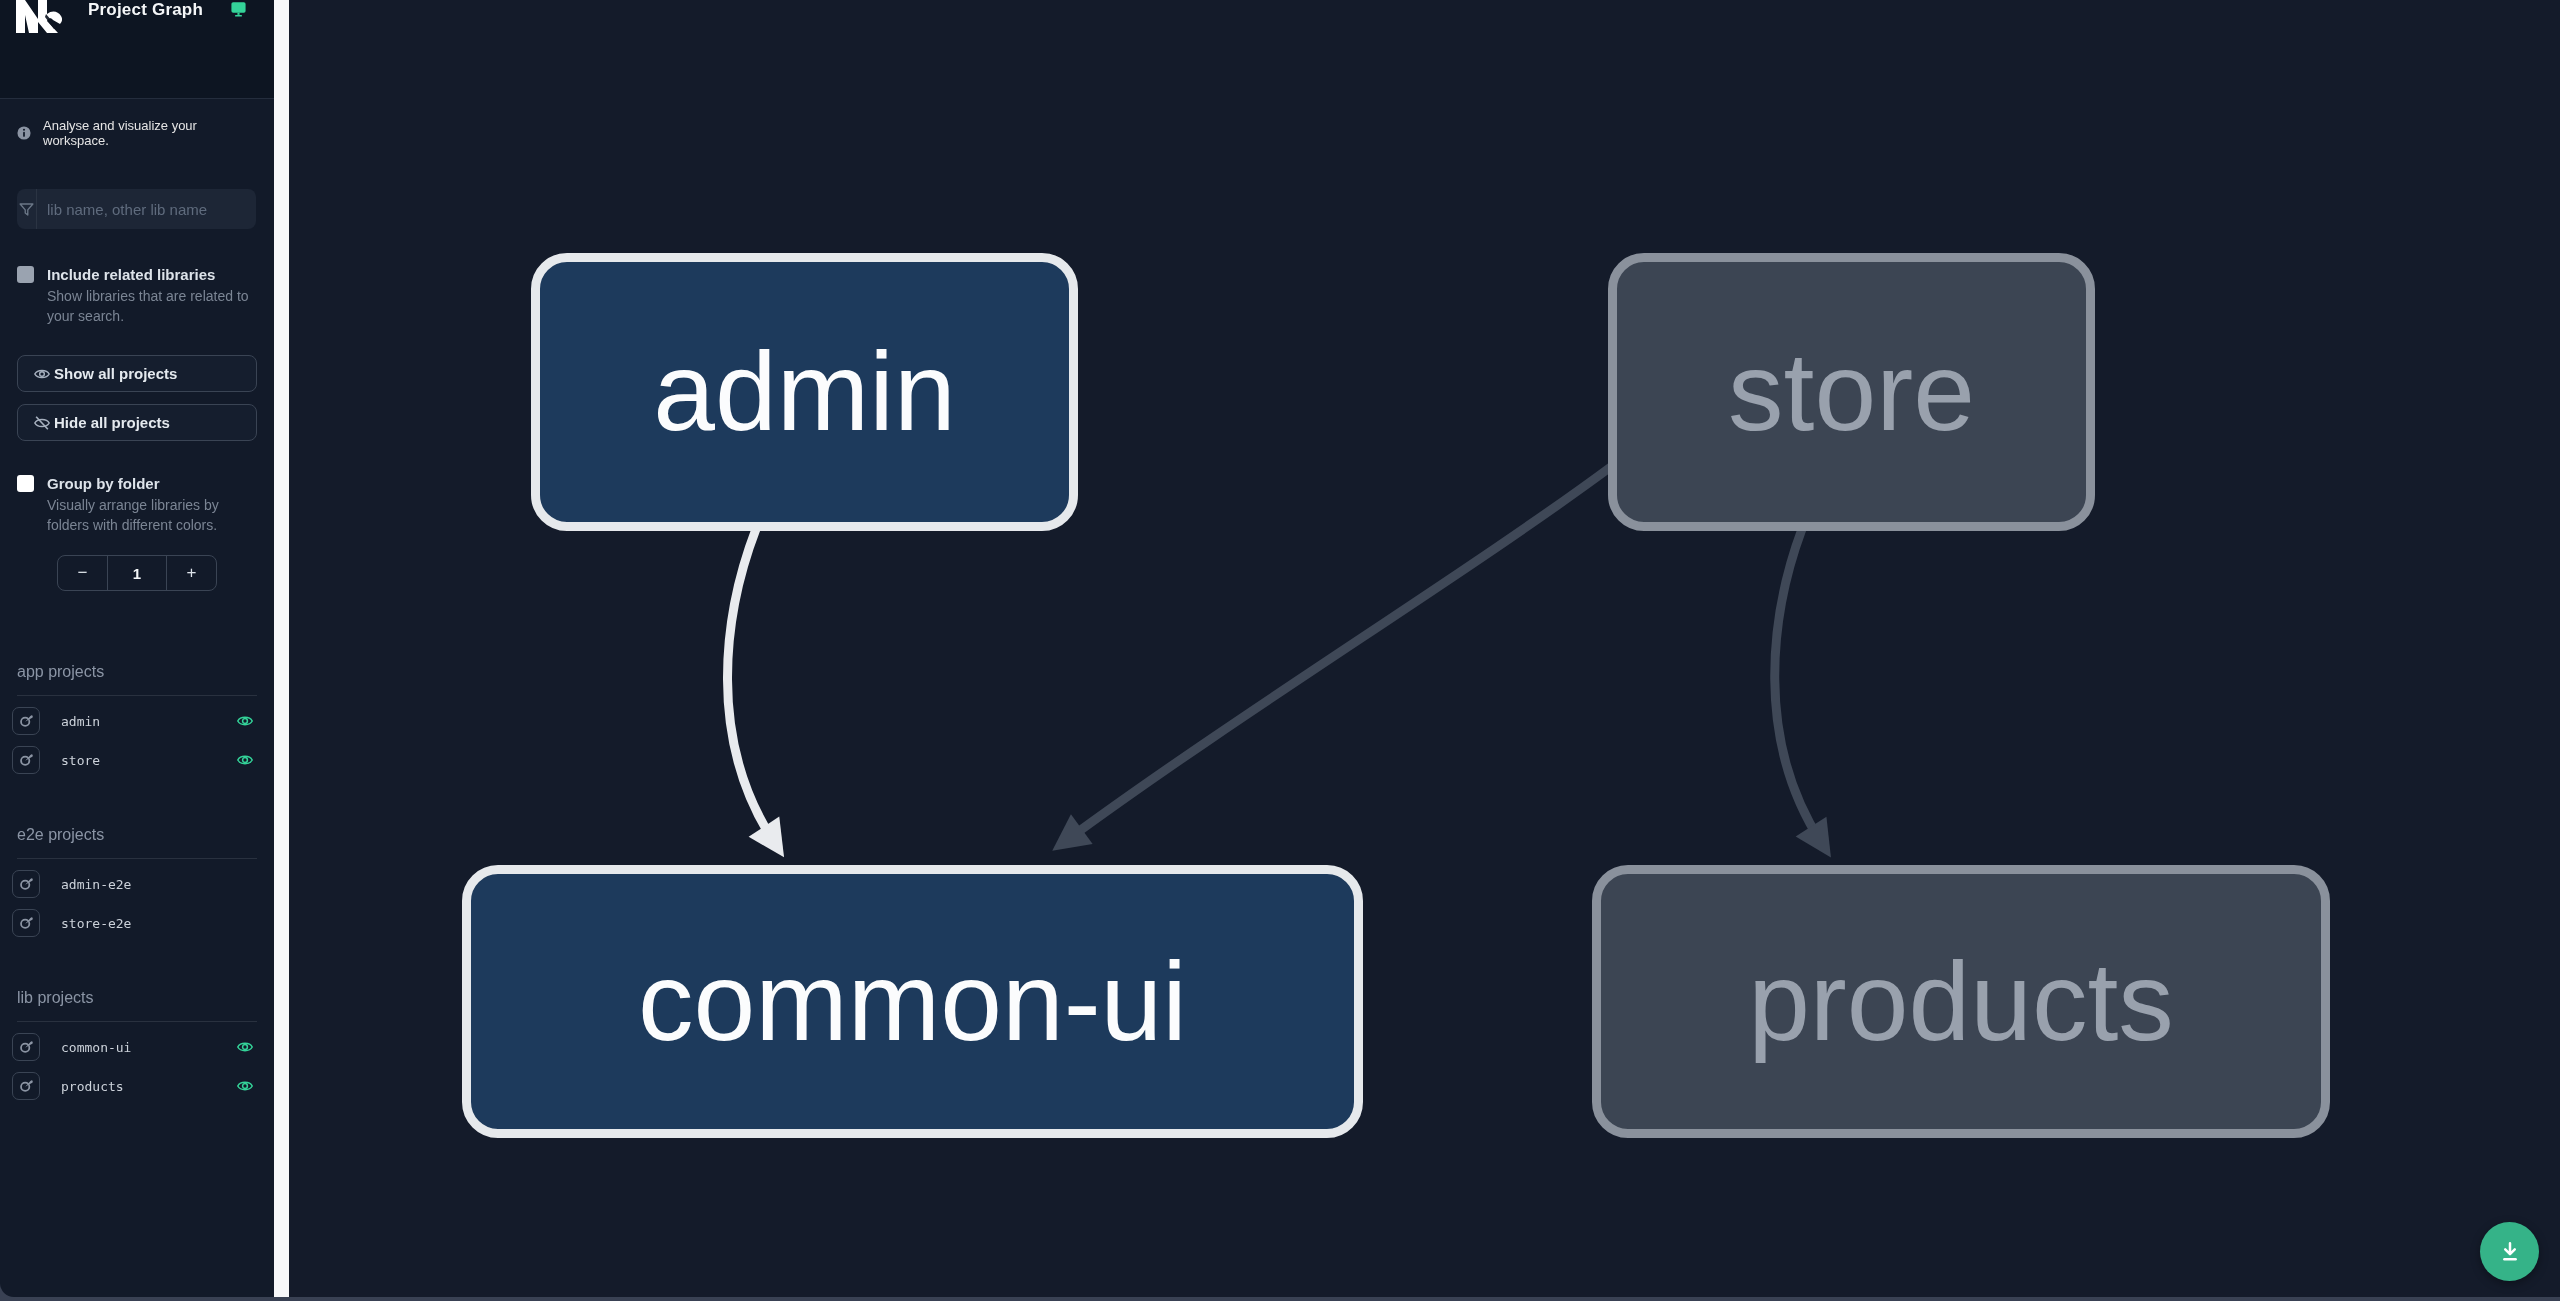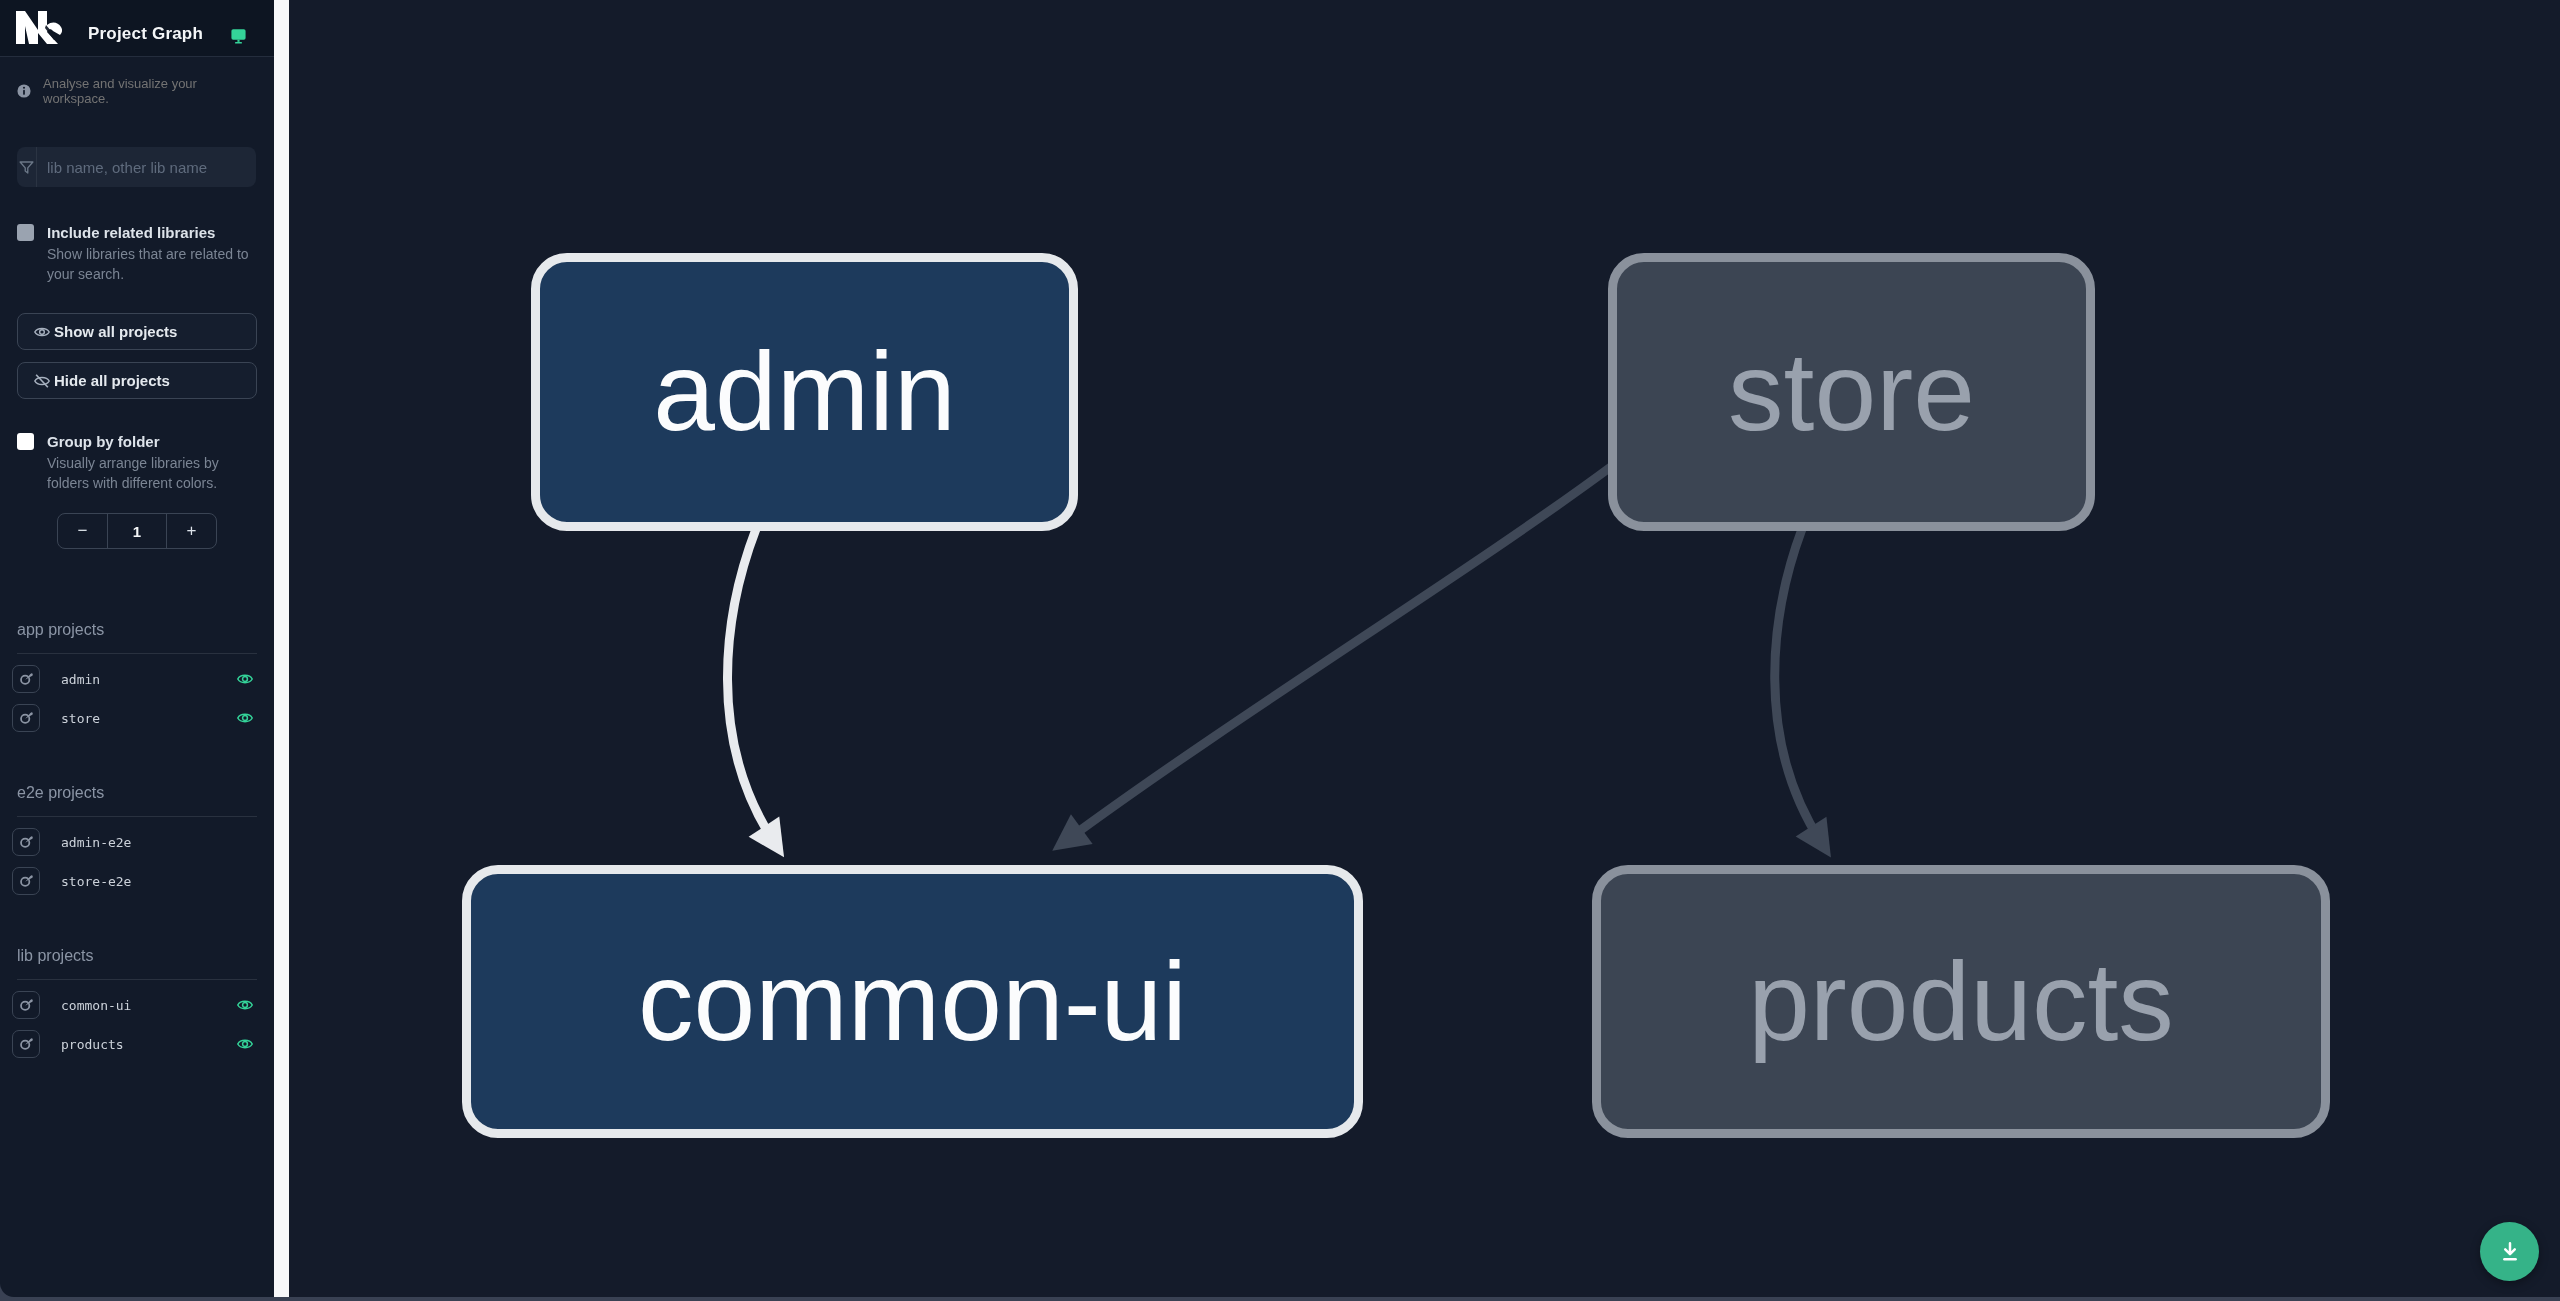--- a/index.html
+++ b/index.html
@@ -2,27 +2,27 @@
 <html><head>
 <meta charset="utf-8">
 <style>
   * { margin:0; padding:0; box-sizing:border-box; }
   html,body { width:2560px; height:1301px; font-family:"Liberation Sans", sans-serif; }
   .stage { position:relative; width:2560px; height:1301px; background:#394153; overflow:hidden; }
 
   
   .sidebar { position:absolute; left:0; top:0; width:274px; height:1297px;
              background:#121a29; border-bottom-left-radius:14px; overflow:hidden; }
-  .sb-header { height:57px; background:#0d1522; border-bottom:1px solid #242d3d;
-               display:flex; align-items:flex-end; padding:0 27px 12px 16px; }
+  .sb-header { height:99px; background:#0d1522; border-bottom:1px solid #242d3d;
+               display:flex; align-items:flex-start; padding:0 27px 5px 16px; }
   .app-title { color:#f4f6f8; font-size:17px; font-weight:700; letter-spacing:.2px; margin-left:26px; }
   .monitor-btn { margin-left:auto; width:17px; height:17px; display:flex; cursor:pointer; background:none; border:none; }
 
   .sb-body { padding:0 17px; }
-  .intro { display:flex; align-items:center; gap:12px; margin-top:19px; color:#737373; font-size:13px; }
+  .intro { display:flex; align-items:center; gap:12px; margin-top:19px; color:#e5e5e5; font-size:13px; }
   .info-badge { width:14px; height:14px; flex:0 0 14px; }
 
   .filter-box { margin-top:41px; height:40px; width:239px; background:#1d2636; border-radius:8px;
                 display:flex; align-items:center; overflow:hidden; }
   .funnel-seg { width:34px; height:100%; display:flex; align-items:center; justify-content:center;
                 border-right:1px solid #2b3443; }
   .filter-input { flex:1; height:100%; background:transparent; border:none; outline:none;
                   padding:0 10px; font-size:15px; color:#cfd6df; font-family:"Liberation Sans",sans-serif; }
   .filter-input::placeholder { color:#5f6b7d; opacity:1; }
 

